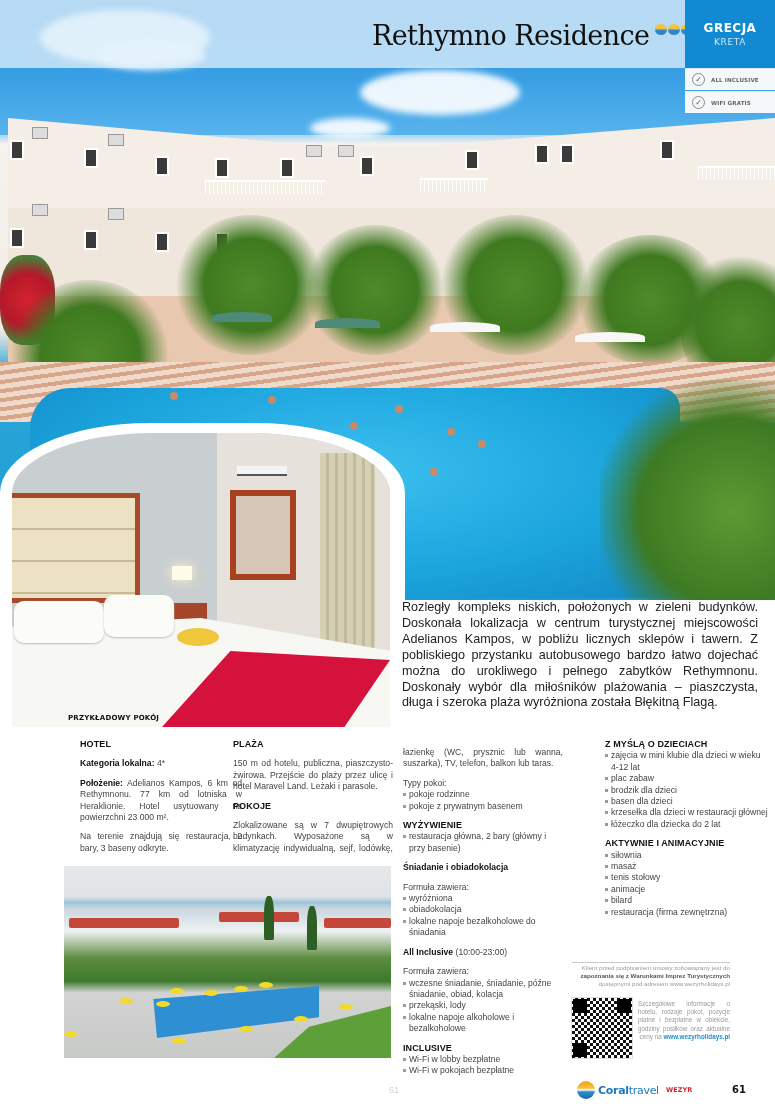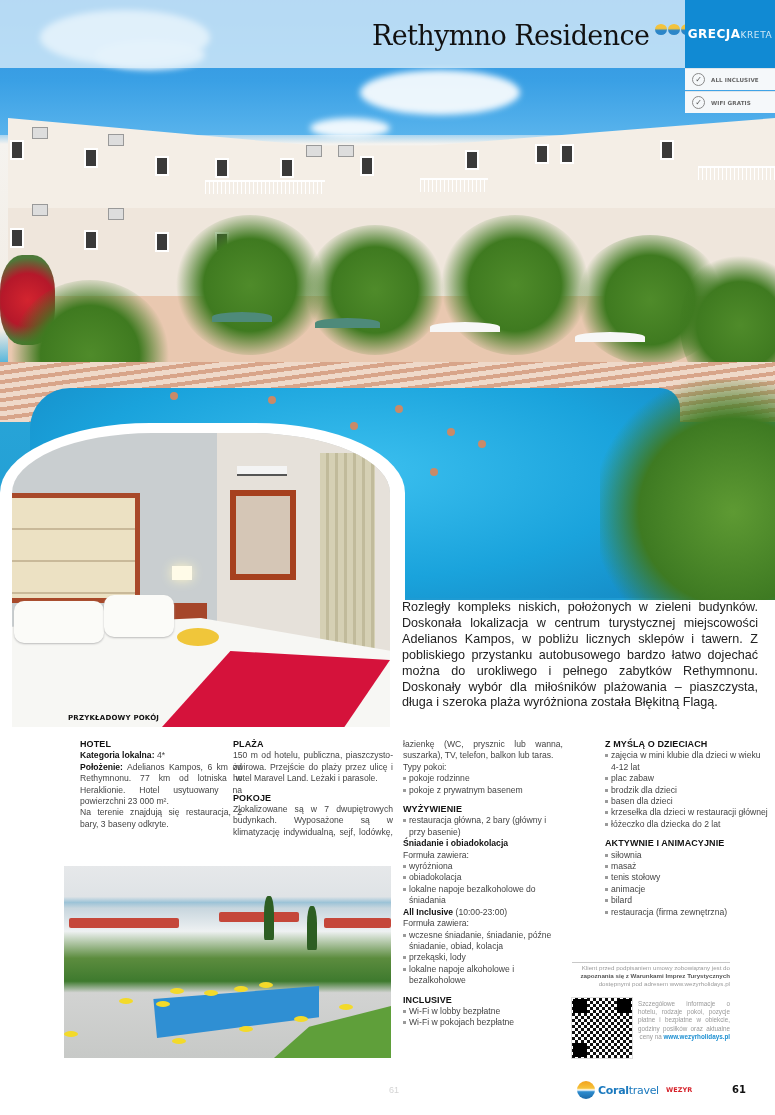--- a/index.html
+++ b/index.html
@@ -38,21 +38,21 @@
     background: radial-gradient(ellipse at 70% 60%, #5e9a33 0%, #3e7a22 50%, rgba(62,122,34,0) 75%); }
 
   
   .title-wrap { position: absolute; left: 372px; top: 20px; display: flex; align-items: center; }
   .hotel-title { font-family: "DejaVu Serif", serif; font-size: 27px; color: #111; letter-spacing: -0.6px; font-weight: normal; }
   .stars { display: flex; gap: 1px; margin-left: 6px; margin-top: -12px; }
   .star { width: 12px; height: 11px; border-radius: 50%;
     background: linear-gradient(180deg, #f3c33c 0%, #f3c33c 40%, #2c86c8 60%, #2c86c8 100%); }
 
   .country-box { position: absolute; left: 685px; top: 0; width: 90px; height: 68px; background: #118ad3;
-    display: flex; align-items: center; justify-content: center; color: #fff; }
+    display: flex; flex-direction: column; align-items: center; justify-content: center; color: #fff; }
   .country { font-family: "DejaVu Sans", sans-serif; font-weight: bold; font-size: 12px; letter-spacing: 0.5px; }
   .region { font-size: 9px; color: #cfe8f7; margin-top: 2px; letter-spacing: 0.6px; }
   .feature { position: absolute; left: 685px; width: 90px; height: 22px; background: #f5f8fa;
     display: flex; align-items: center; padding-left: 7px; border-top: 1px solid #dfe5ea; }
   .check { width: 13px; height: 13px; border: 1px solid #8a8a8a; border-radius: 50%;
     font-size: 8px; line-height: 12px; text-align: center; color: #555; }
   .feature-label { font-size: 5.6px; font-weight: bold; color: #666; margin-left: 6px; letter-spacing: 0.1px; }
 
   
   .room-frame { position: absolute; left: 0; top: 423px; width: 405px; height: 310px; background: #ffffff;
@@ -82,21 +82,21 @@
     font-size: 12.6px; line-height: 15.9px; color: #222; text-align: justify; }
 
   
   .col { position: absolute; top: 739px; width: 165px; font-family: "Liberation Sans", sans-serif; font-size: 8.6px; line-height: 11.4px; color: #444; }
   .col h3 { font-size: 9px; font-weight: bold; color: #111; margin-bottom: 0; letter-spacing: 0.1px; }
   .col .gap { height: 8px; }
   .col b { color: #111; }
   .col ul { list-style: none; }
   .col li { position: relative; padding-left: 6px; }
   .col li::before { content: ""; position: absolute; left: 0; top: 4px; width: 3px; height: 3px; background: #9a9a9a; }
-  .col p { text-align: justify; }
+  .col p { text-align: justify; margin-top: 8px; }
   .c1 { left: 80px; width: 162px; }
   .c2 { left: 233px; width: 160px; }
   .c3 { left: 403px; width: 160px; }
   .c4 { left: 605px; width: 165px; }
 
   
   .aerial { position: absolute; left: 64px; top: 866px; width: 327px; height: 192px; overflow: hidden;
     background: linear-gradient(180deg, #e6e8ea 0%, #dfe3e6 16%, #9cc3d7 19%, #c8d6de 22%, #eef1f2 34%, #5c8c3e 48%, #3e7a2e 60%, #d2d3d2 66%, #c7c9c7 100%); }
   .aerial .roof { position: absolute; height: 10px; background: #c5473a; border-radius: 2px; }
   .aerial .apool { position: absolute; left: 75px; top: 120px; width: 180px; height: 52px; background: #2f8fd3;

